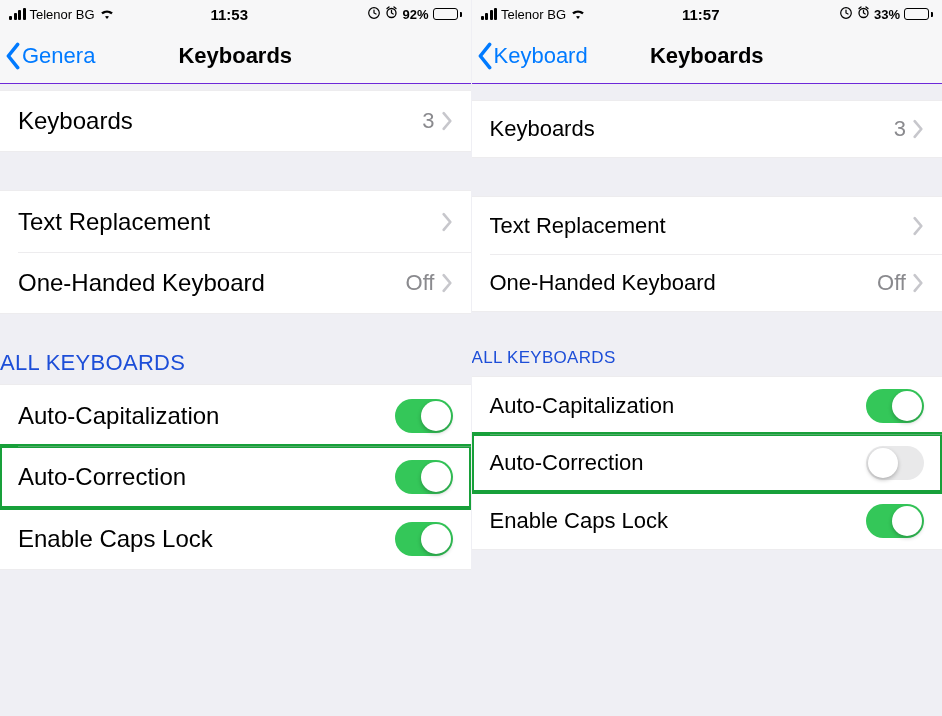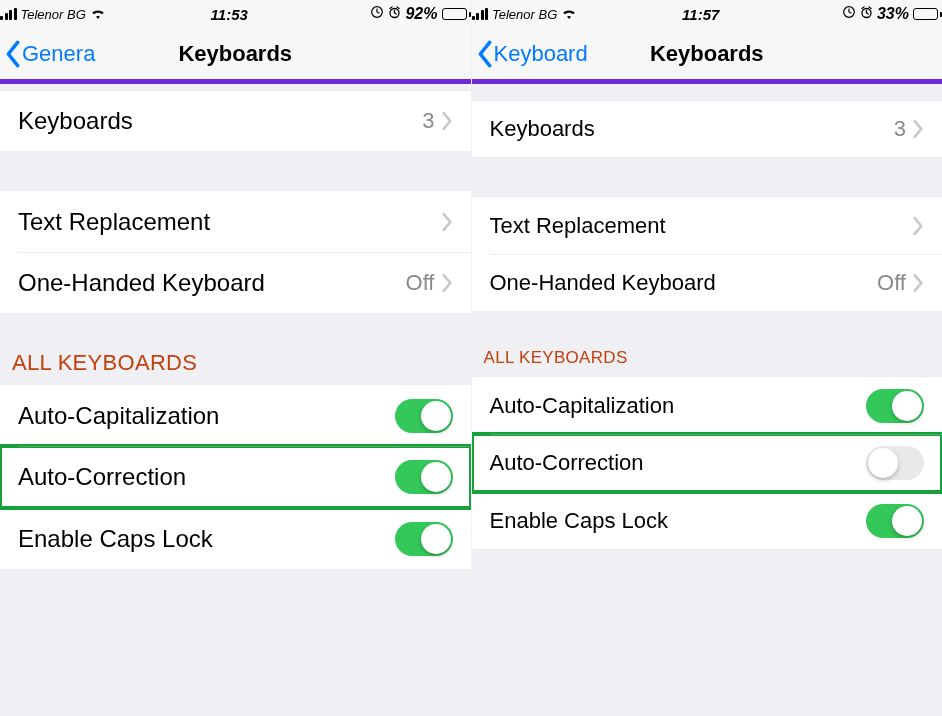--- a/index.html
+++ b/index.html
@@ -26,47 +26,46 @@
   }
   .phone + .phone { border-left: 1px solid #fff0; }
 
   
   .status {
     height: 28px;
     background: #f7f7f8;
     display: flex;
     align-items: center;
     justify-content: space-between;
-    padding: 0 0;
+    padding: 0 9px;
     font-size: 14px;
     font-weight: 600;
     color: #000;
-    font-style: italic;
   }
   .status .left, .status .right { display: flex; align-items: center; gap: 4px; }
   .status .time { position:absolute; left:0; right:12px; text-align:center; font-size:15px; font-weight:600; }
   .signal-bars { display:flex; align-items:flex-end; gap:1.5px; height:12px;}
   .signal-bars span { width:3px; background:#000; border-radius:1px;}
   .signal-bars span:nth-child(1){height:4px;}
   .signal-bars span:nth-child(2){height:7px;}
   .signal-bars span:nth-child(3){height:10px;}
   .signal-bars span:nth-child(4){height:12px;}
   .carrier { font-size:13px; font-weight:500;}
   .wifi-icon svg { display:block; }
-  .right-icons { display:flex; align-items:center; gap:4px; font-size:16px;}
+  .right-icons { display:flex; align-items:center; gap:4px; font-size:13px;}
   .battery { display:flex; align-items:center; gap:2px;}
   .battery-body { width:25px; height:12px; border:1px solid #000; border-radius:3px; position:relative; padding:1px;}
   .battery-fill { height:100%; background:#000; border-radius:1px;}
   .battery-tip { width:2px; height:5px; background:#000; border-radius:0 1px 1px 0;}
 
   
   .navhead {
     height: 56px;
     background: #f7f7f8;
-    border-bottom: 5px solid #6d28d9;
+    border-bottom: 1px solid #6d28d9;
     position: relative;
     display:flex;
     align-items:center;
   }
   .back {
     display:flex; align-items:center;
     color:#007aff;
     font-size:22px;
     padding-left:4px;
     cursor:pointer;
@@ -78,23 +77,23 @@
     font-size:22px;
     font-weight:600;
     color:#000;
     pointer-events:none;
   }
 
   .content { flex:1; overflow:auto; }
   .group-gap { height: 38px; }
 
   .section-title {
-    padding: 36px 12px 8px;
+    padding: 36px 0 8px;
     font-size: 17px;
-    color: #c2410c;
+    color: #1d4ed8;
     letter-spacing: 0.3px;
   }
 
   .cell {
     background:#fff;
     min-height: 58px;
     display:flex;
     align-items:center;
     padding: 0 18px;
     position:relative;

